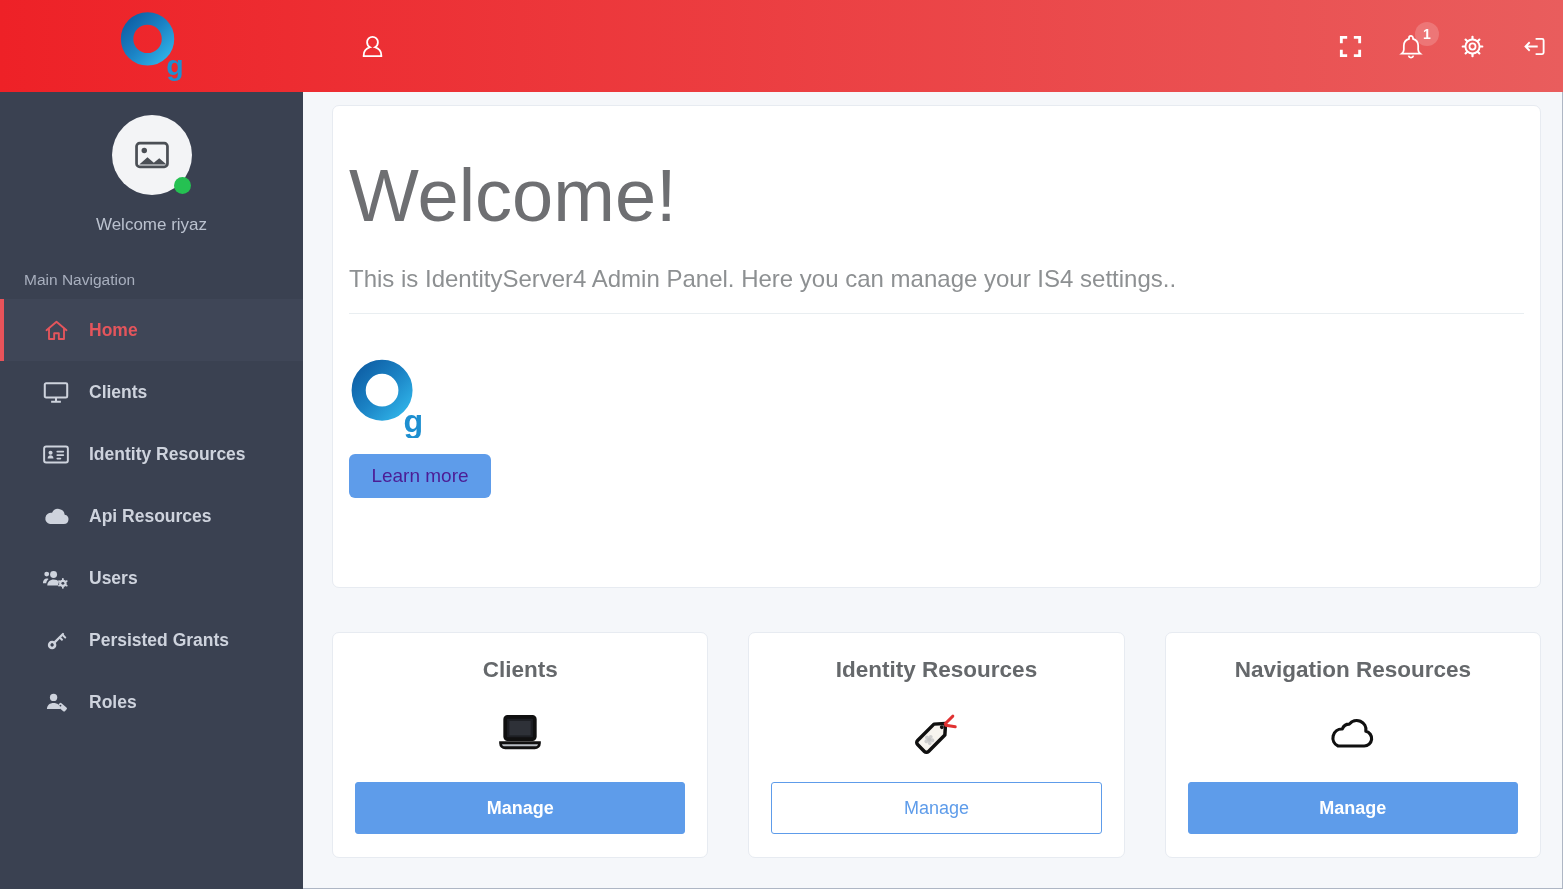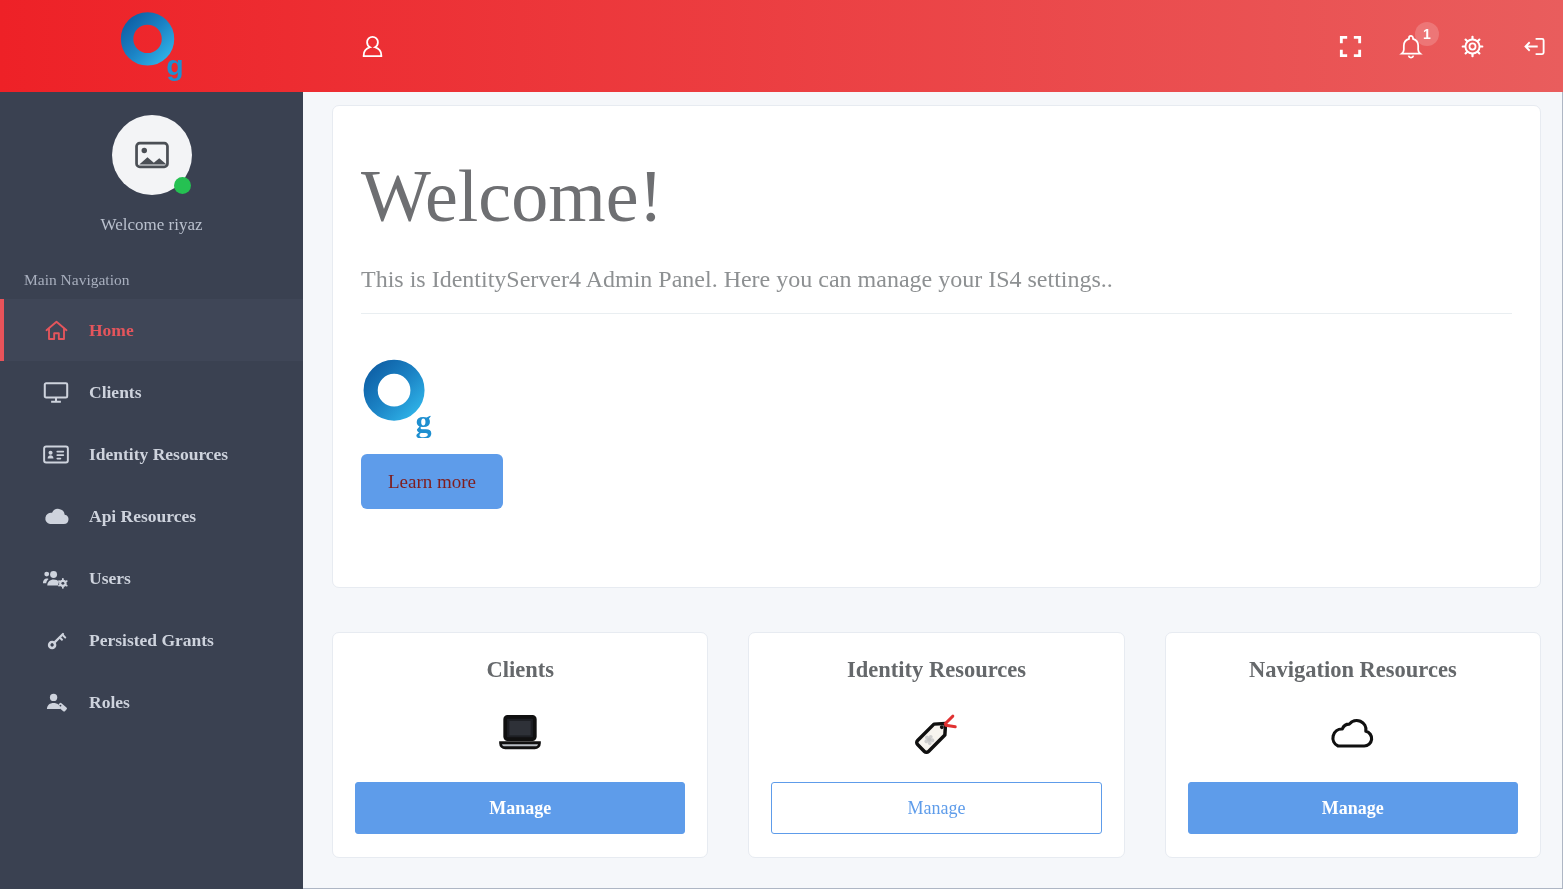--- a/index.html
+++ b/index.html
@@ -25,21 +25,21 @@
   .topbar-right { margin-left:auto; display:flex; align-items:center; gap:34px; padding-right:16px; }
   .badge {
     position:absolute; top:-10px; right:-14px;
     width:24px; height:24px; border-radius:50%;
     background:rgba(255,255,255,0.18);
     color:#fff; font-size:14px; font-weight:bold;
     display:flex; align-items:center; justify-content:center;
   }
 
   
-  .body-row { flex:1; display:flex; min-height:0;font-family:Liberation Serif, serif; }
+  .body-row { flex:1; display:flex; min-height:0; }
 
   
   .sidebar { width:303px; flex:none; background:#3a4151; }
   .profile { text-align:center; padding-top:23px; }
   .avatar {
     width:80px; height:80px; border-radius:50%;
     background:#f3f4f6; margin:0 auto; position:relative;
     display:flex; align-items:center; justify-content:center;
   }
   .status-dot {
@@ -57,29 +57,29 @@
     cursor:pointer;
   }
   .nav-item.active { background:#3f4657; border-left-color:#e8535a; color:#e4555c; }
   .nav-ico { width:28px; display:flex; justify-content:center; align-items:center; }
 
   
   .main { flex:1; min-width:0; }
   .welcome-card {
     margin:13px 22px 0 29px; height:483px;
     background:#fff; border:1px solid #e7ebf1; border-radius:7px;
-    padding:47px 28px 0;
+    padding:47px 16px 0;
   }
   .welcome-title { font-size:74px; font-weight:300; color:#6e6f72; line-height:86px; margin-bottom:26px; }
   .welcome-sub { font-size:24px; font-weight:300; color:#8d9092; line-height:28px; margin-bottom:20px; }
   .divider { border:none; border-top:1px solid #e9eef1; margin:0 0 44px; }
   .brand-logo { display:block; }
   .learn-more {
-    margin-top:16px; width:142px; height:55px;
-    background:#5e9cea; color:#7f1d1d; border:none; border-radius:6px;
+    margin-top:16px; width:142px; height:44px;
+    background:#5e9cea; color:#4c1d95; border:none; border-radius:6px;
     font-size:19px; font-family:inherit; cursor:pointer;
   }
 
   .cards-row { display:flex; gap:40px; margin:44px 22px 0 29px; }
   .info-card {
     flex:1; height:226px; position:relative;
     background:#fff; border:1px solid #e7ebf1; border-radius:7px;
     text-align:center;
   }
   .info-title { margin-top:24px; font-size:22.5px; color:#65686b; }

